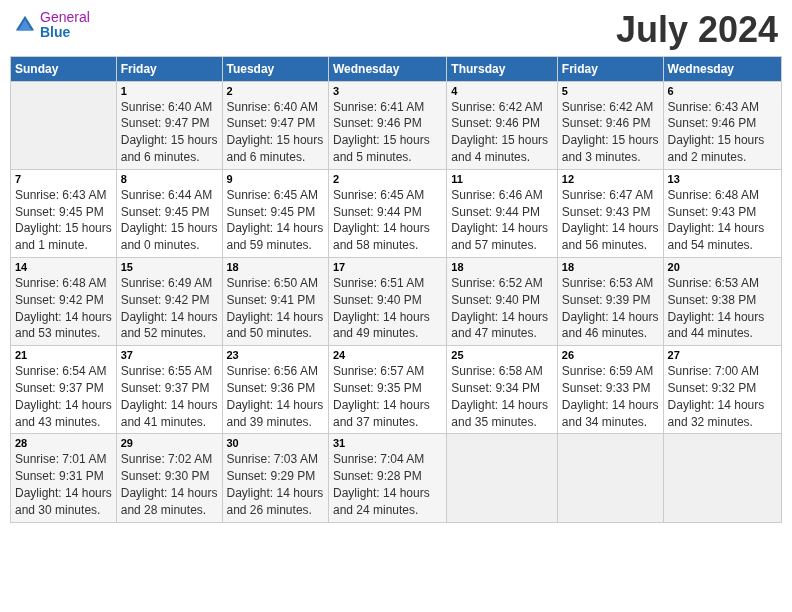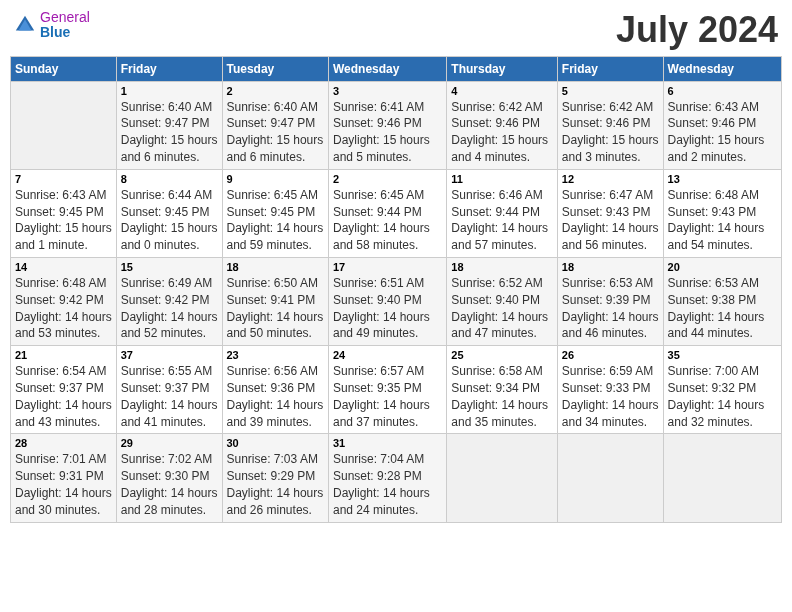--- a/index.html
+++ b/index.html
@@ -234,21 +234,21 @@
         </td>
         <td>
           <span class="day-number">25</span>
           <div class="day-info">Sunrise: 6:58 AM<br>Sunset: 9:34 PM<br>Daylight: 14 hours and 35 minutes.</div>
         </td>
         <td>
           <span class="day-number">26</span>
           <div class="day-info">Sunrise: 6:59 AM<br>Sunset: 9:33 PM<br>Daylight: 14 hours and 34 minutes.</div>
         </td>
         <td>
-          <span class="day-number">35</span>
+          <span class="day-number">27</span>
           <div class="day-info">Sunrise: 7:00 AM<br>Sunset: 9:32 PM<br>Daylight: 14 hours and 32 minutes.</div>
         </td>
       </tr>
       <tr>
         <td>
           <span class="day-number">28</span>
           <div class="day-info">Sunrise: 7:01 AM<br>Sunset: 9:31 PM<br>Daylight: 14 hours and 30 minutes.</div>
         </td>
         <td>
           <span class="day-number">29</span>

